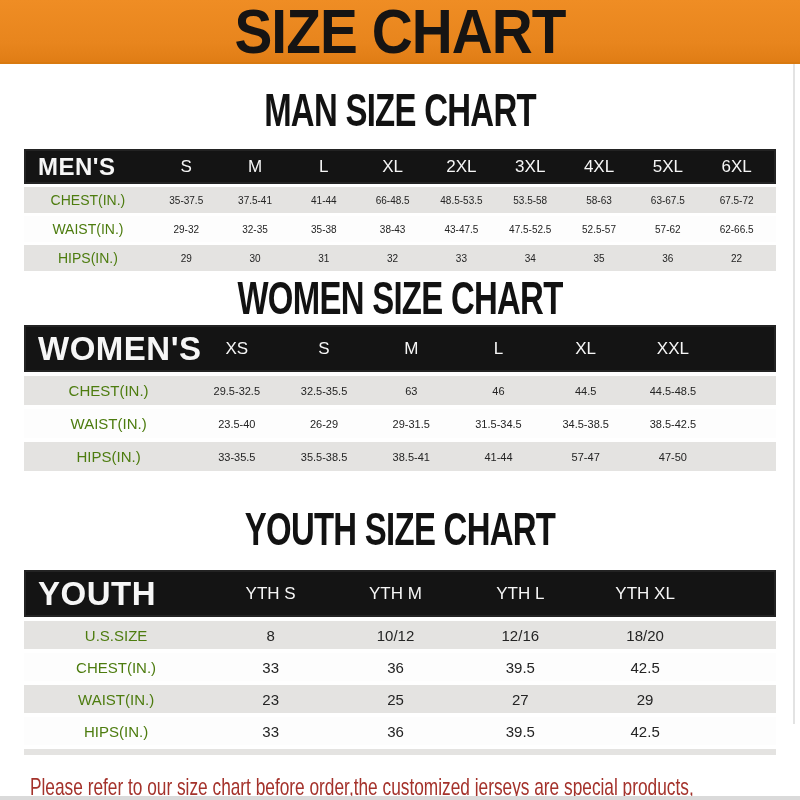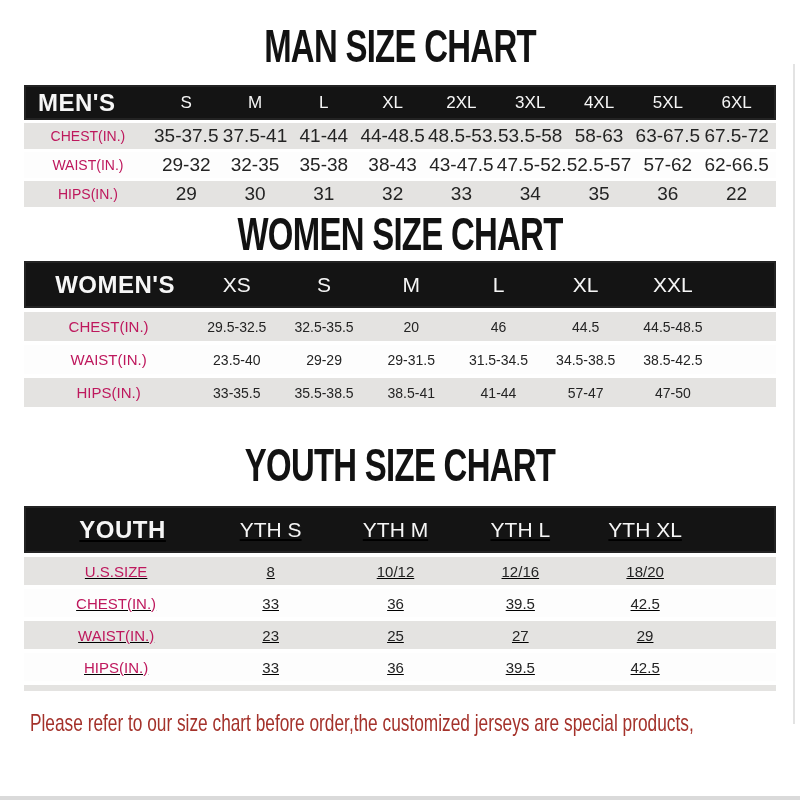--- a/index.html
+++ b/index.html
@@ -46,33 +46,33 @@
     border-top:2px solid #232323; border-bottom:2px solid #232323;
   }
   .tbl thead th:first-child { border-left:2px solid #232323; }
   .tbl thead th:last-child  { border-right:2px solid #232323; }
   .tbl thead th.corner {
     font-weight:bold; text-align:left; padding-left:12px;
     letter-spacing:0.5px;
   }
   .tbl-men   thead th { height:29px; font-size:17px; }
   .tbl-men   thead th.corner { font-size:24px; }
-  .tbl-women thead th, .tbl-youth thead th { height:41px; font-size:21px; }
-  .tbl-women thead th.corner, .tbl-youth thead th.corner { font-size:24px;text-align:center; }
+  .tbl-women thead th, .tbl-youth thead th { height:41px; font-size:17px; }
+  .tbl-women thead th.corner, .tbl-youth thead th.corner { font-size:33px; }
   .tbl td {
     text-align:center; color:#242424; background:#fdfdfd;
     overflow:hidden; white-space:nowrap;
   }
   .tbl tbody tr:nth-child(odd) td { background:#e4e3e1; }
-  .tbl-men   td { height:24px; font-size:19px; }
-  .tbl-women td { height:27px; font-size:14px; }
+  .tbl-men   td { height:24px; font-size:10px; }
+  .tbl-women td { height:27px; font-size:11px; }
   .tbl-youth td { height:26px; font-size:15px; }
-  .tbl td.row-label { color:#be185d; font-size:15px; }
+  .tbl td.row-label { color:#4d7c0f; font-size:15px; }
   .tbl-men td.row-label { font-size:14px; }
-  .tbl-youth { border-bottom:6px solid #e4e3e1;text-decoration:underline; }
+  .tbl-youth { border-bottom:6px solid #e4e3e1; }
   
   .notice { margin-top:16px; padding-left:30px; }
   .notice-line {
     display:block;
     font-size:24px; line-height:31px; font-weight:normal;
     color:#a4322b; letter-spacing:0;
     transform:scaleX(0.72); transform-origin:left center;
     white-space:nowrap;
   }
   .bottom-edge {
@@ -82,20 +82,23 @@
   .right-edge {
     position:absolute; top:64px; right:5px; width:2px; height:660px;
     background:#e3e3e3;
   }
 </style>
 </head>
 <body>
 
 <div class="page">
 
+  <header class="banner">
+    <span class="banner-title">SIZE CHART</span>
+  </header>
 
   <main id="sections">
       <section class="section section-man">
         <h2 class="section-heading">MAN SIZE CHART</h2>
         <table class="tbl tbl-men">
           <colgroup>
             <col style="width: 17%;">
             <col style="width: 9.15%;">
             <col style="width: 9.15%;">
             <col style="width: 9.15%;">
@@ -121,21 +124,21 @@
               <th>6XL</th>
               <th></th>
             </tr>
           </thead>
           <tbody>
             <tr>
               <td class="row-label">CHEST(IN.)</td>
               <td>35-37.5</td>
               <td>37.5-41</td>
               <td>41-44</td>
-              <td>44-48.5</td>
+              <td>66-48.5</td>
               <td>48.5-53.5</td>
               <td>53.5-58</td>
               <td>58-63</td>
               <td>63-67.5</td>
               <td>67.5-72</td>
               <td></td>
             </tr>
             <tr>
               <td class="row-label">WAIST(IN.)</td>
               <td>29-32</td>
@@ -188,30 +191,30 @@
               <th>XL</th>
               <th>XXL</th>
               <th></th>
             </tr>
           </thead>
           <tbody>
             <tr>
               <td class="row-label">CHEST(IN.)</td>
               <td>29.5-32.5</td>
               <td>32.5-35.5</td>
-              <td>20</td>
+              <td>63</td>
               <td>46</td>
               <td>44.5</td>
               <td>44.5-48.5</td>
               <td></td>
             </tr>
             <tr>
               <td class="row-label">WAIST(IN.)</td>
               <td>23.5-40</td>
-              <td>29-29</td>
+              <td>26-29</td>
               <td>29-31.5</td>
               <td>31.5-34.5</td>
               <td>34.5-38.5</td>
               <td>38.5-42.5</td>
               <td></td>
             </tr>
             <tr>
               <td class="row-label">HIPS(IN.)</td>
               <td>33-35.5</td>
               <td>35.5-38.5</td>

